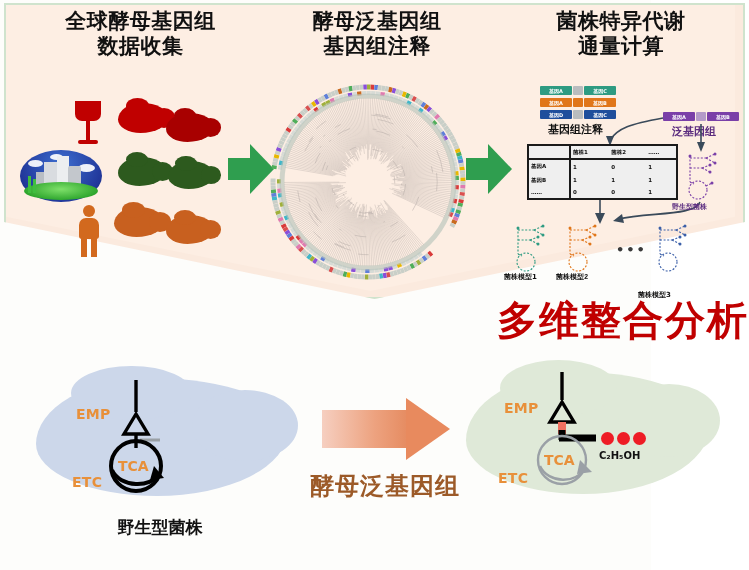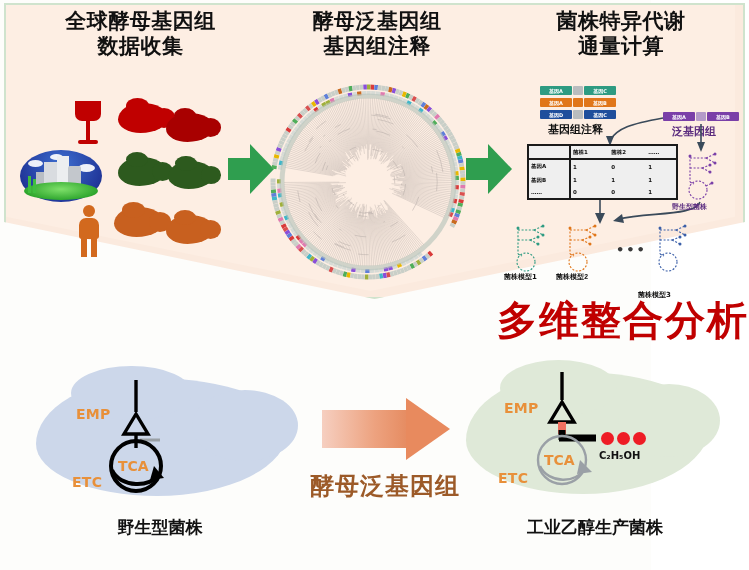--- a/index.html
+++ b/index.html
@@ -964,15 +964,14 @@
       <polygon points="114,88 126,100 111,102" fill="#9aa0a6"></polygon>
     </svg>
     <div class="redball" style="left:135px;top:60px;"></div>
     <div class="redball" style="left:151px;top:60px;"></div>
     <div class="redball" style="left:167px;top:60px;"></div>
     <div class="ethanol-label" style="left:133px;top:78px;">C₂H₅OH</div>
     <div class="pw-label" style="left:38px;top:28px;">EMP</div>
     <div class="tca-label" style="left:78px;top:80px;">TCA</div>
     <div class="pw-label" style="left:32px;top:98px;">ETC</div>
   </div>
-  <div class="bottom-label" style="left:450px;top:516px;width:290px;">工业乙醇生产菌株</div>
 
 </div>
 
 </body></html>

